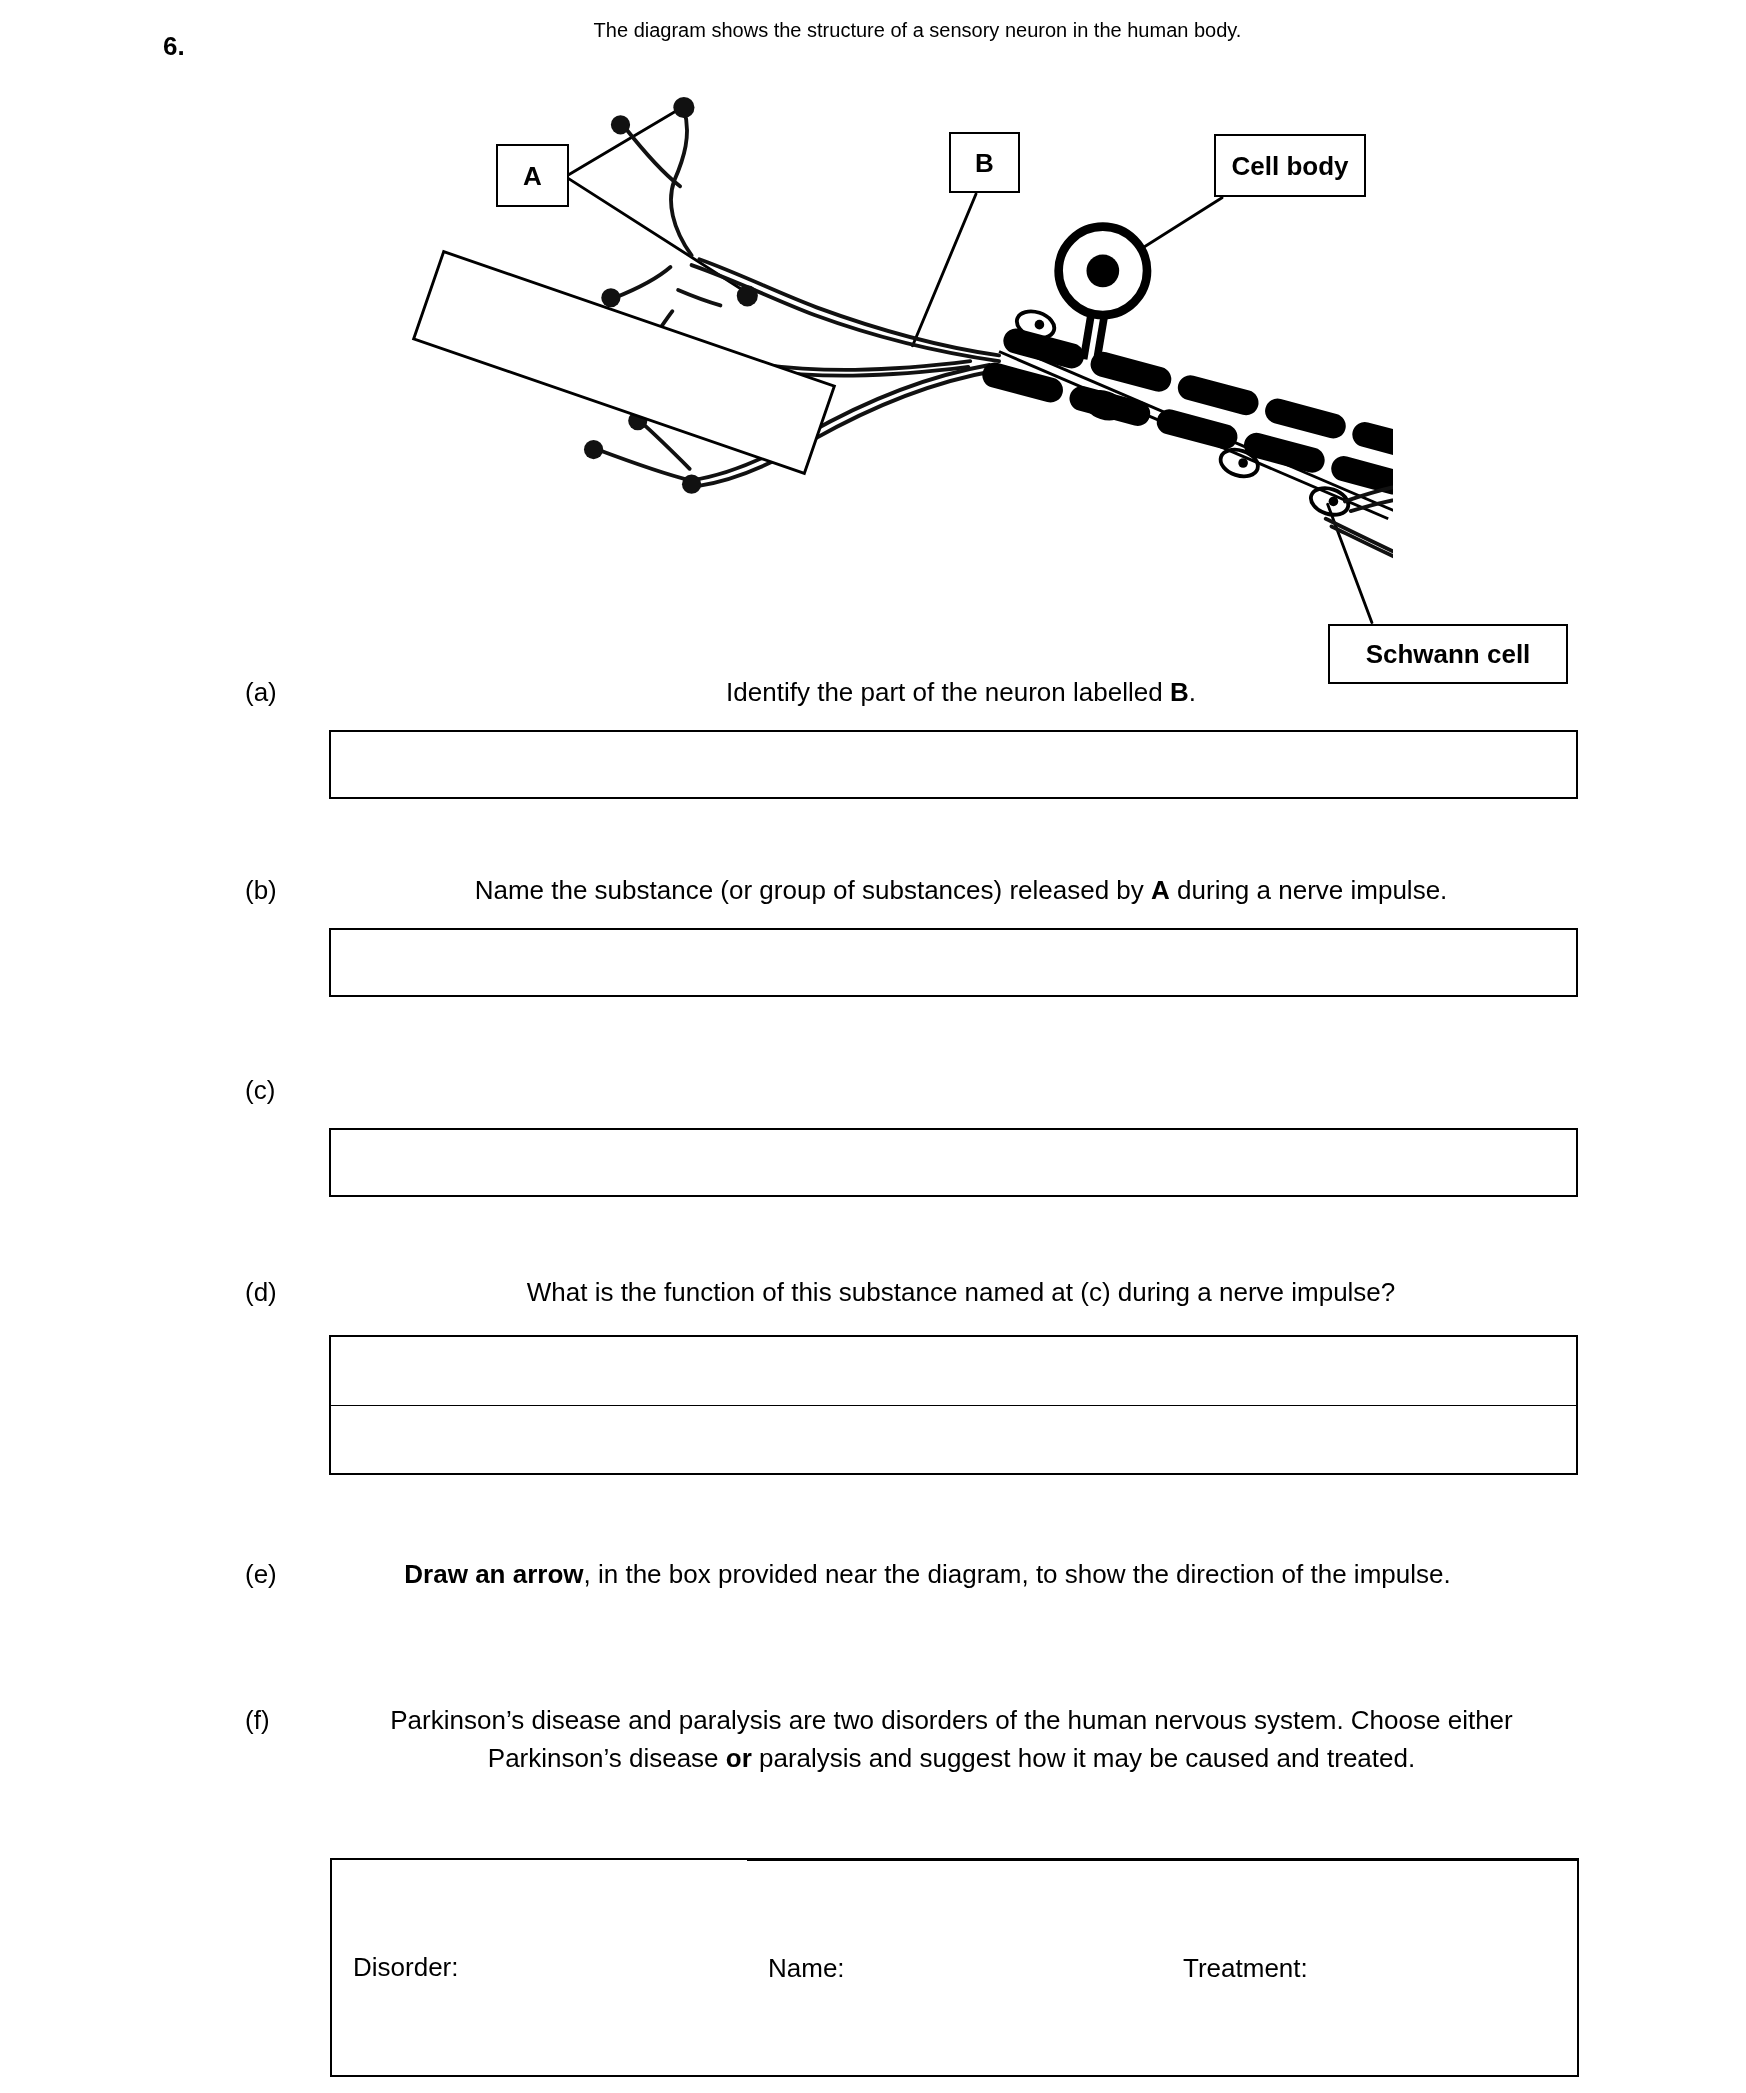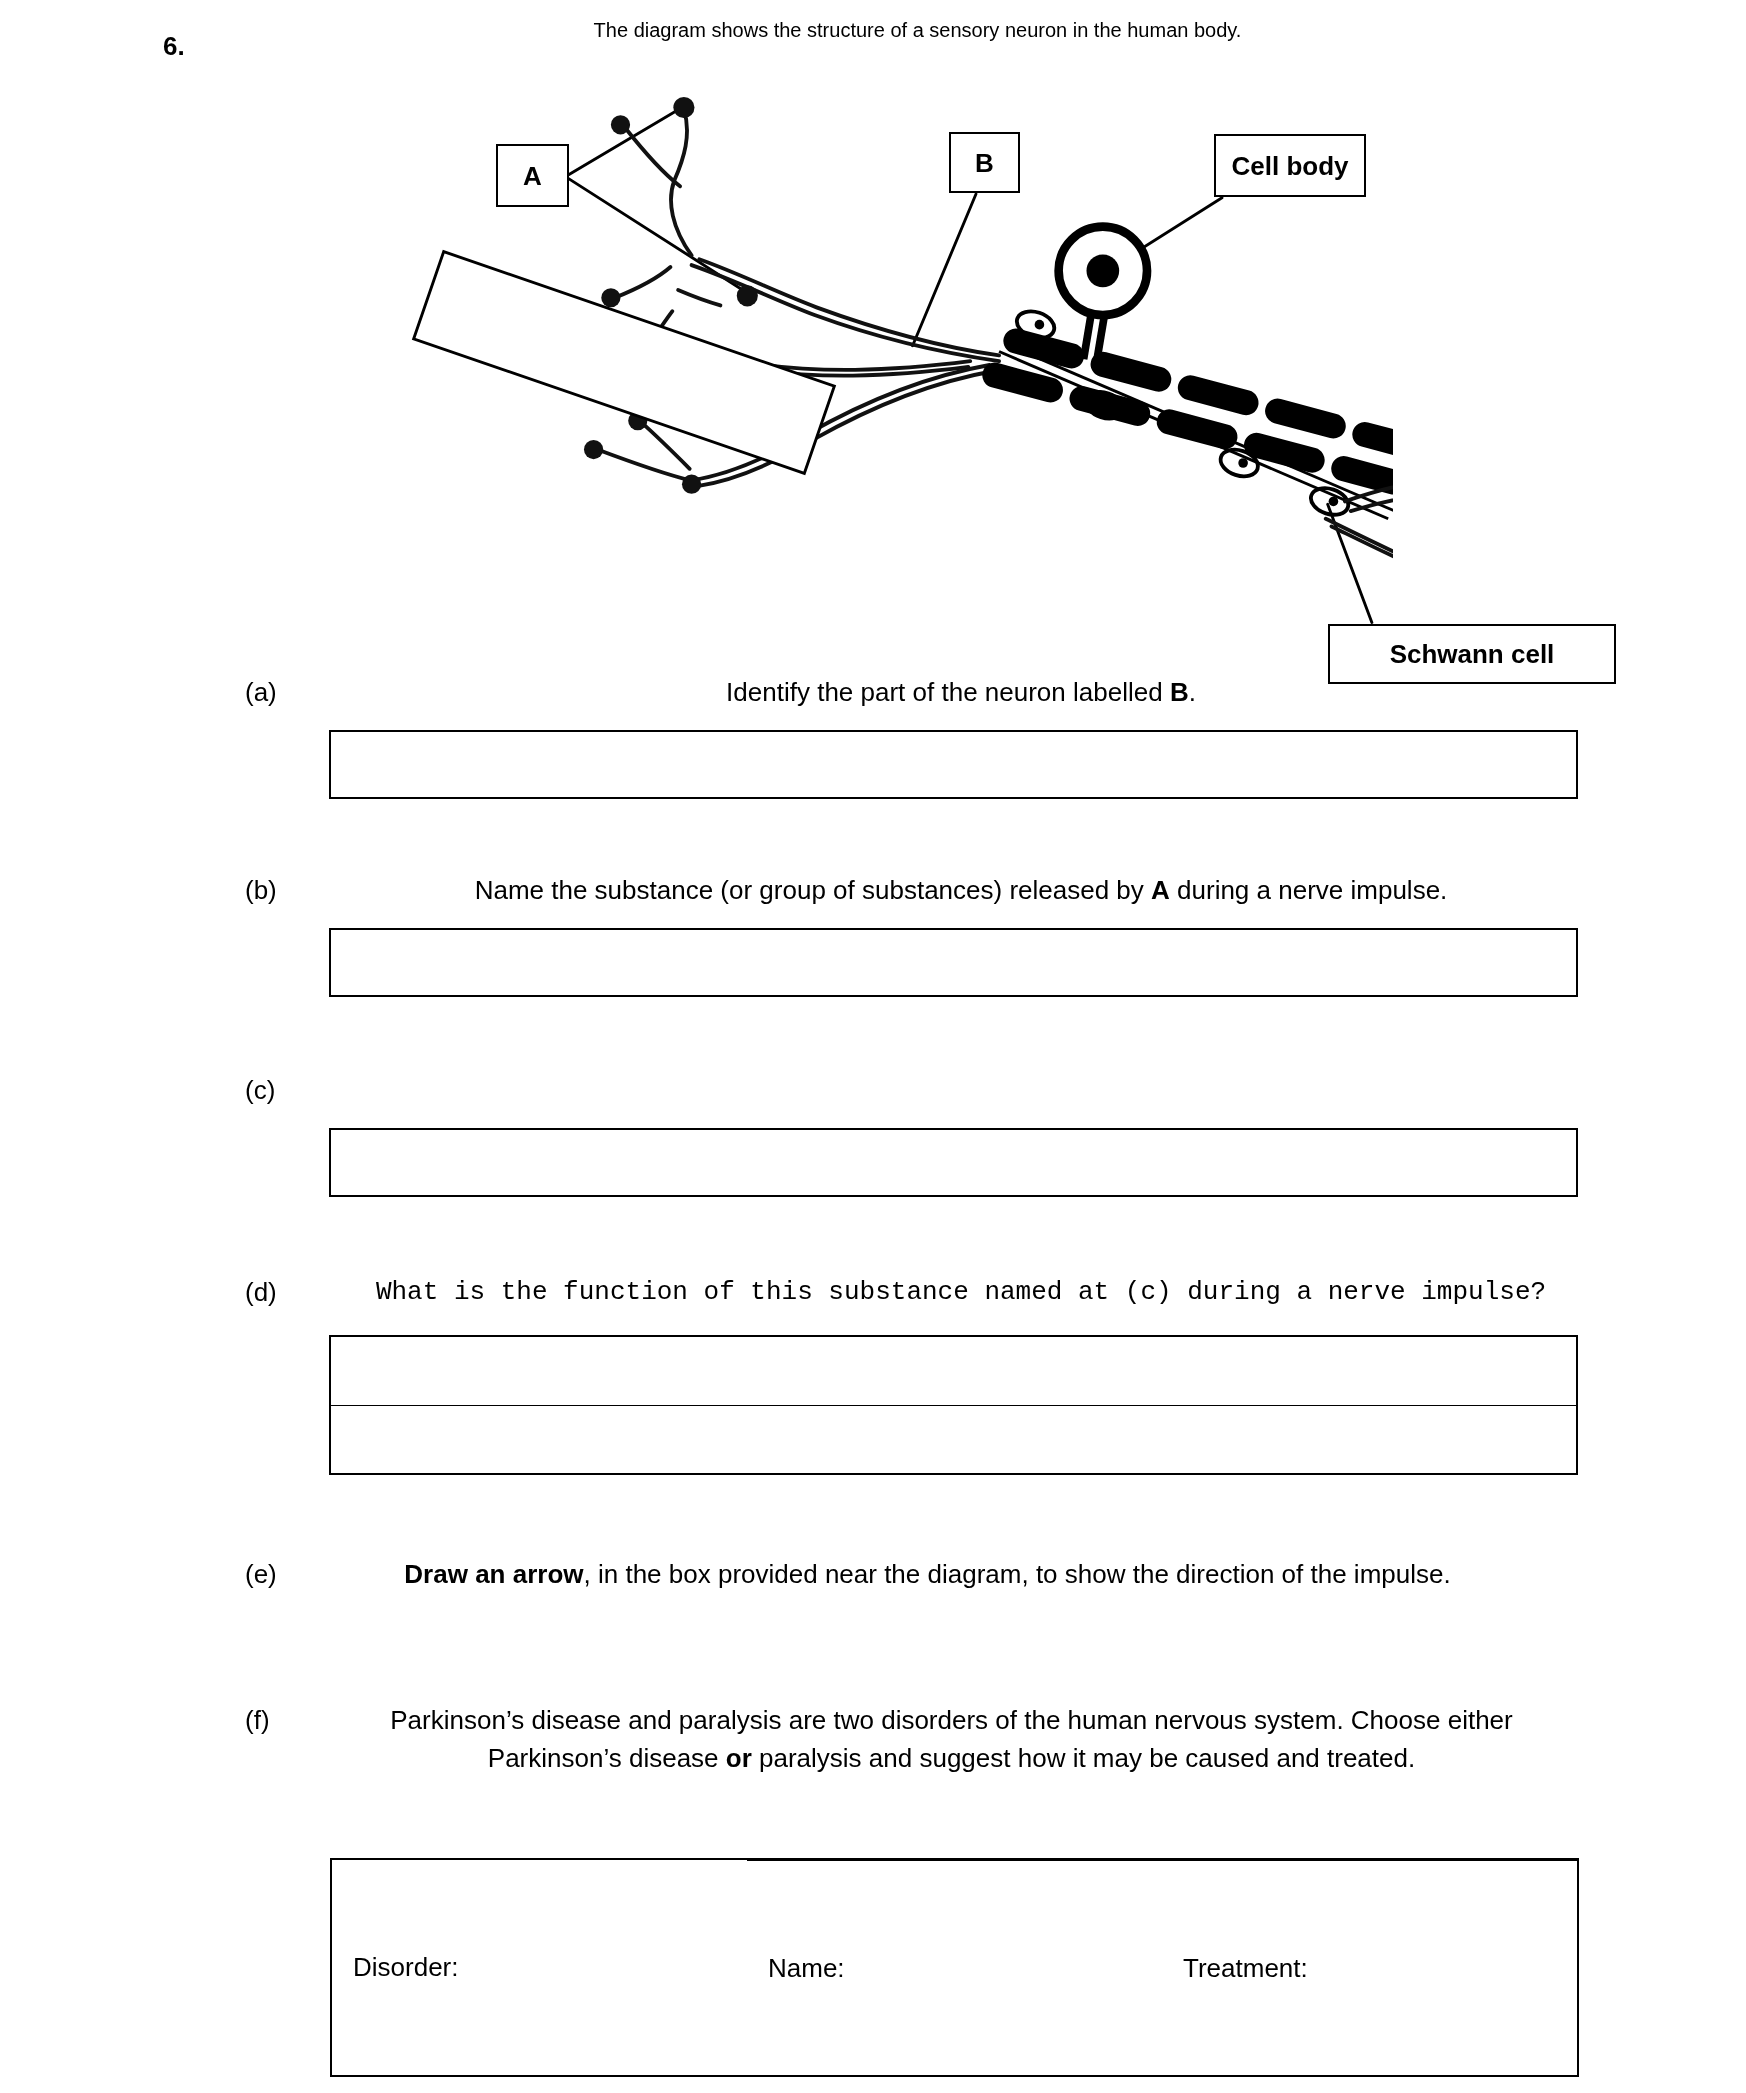--- a/index.html
+++ b/index.html
@@ -61,21 +61,21 @@
     font-size: 26px;
     font-weight: bold;
     display: flex;
     align-items: center;
     justify-content: center;
     line-height: 1;
   }
   #label-a { left: 256px; top: 77px; width: 73px; height: 63px; }
   #label-b { left: 709px; top: 65px; width: 71px; height: 61px; }
   #label-cellbody { left: 974px; top: 67px; width: 152px; height: 63px; }
-  #label-schwann { left: 1088px; top: 557px; width: 288px; height: 60px; }
+  #label-schwann { left: 1088px; top: 557px; width: 240px; height: 60px; }
   .part-letter {
     position: absolute;
     font-size: 26px;
     line-height: 1.45;
   }
   .part-text {
     position: absolute;
     font-size: 26px;
     line-height: 1.45;
     width: 1268px;
@@ -235,21 +235,21 @@
   <div class="answer-box" style="left:329px; top:730px; width:1249px; height:69px;"></div>
 
   <div class="part-letter" style="left:245px; top:872px;">(b)</div>
   <div class="part-text" style="left:327px; top:872px;"><span>Name the substance (or group of substances) released by </span><b>A</b><span> during a nerve impulse.</span></div>
   <div class="answer-box" style="left:329px; top:928px; width:1249px; height:69px;"></div>
 
   <div class="part-letter" style="left:245px; top:1072px;">(c)</div>
   <div class="answer-box" style="left:329px; top:1128px; width:1249px; height:69px;"></div>
 
   <div class="part-letter" style="left:245px; top:1274px;">(d)</div>
-  <div class="part-text" style="left:327px; top:1274px;font-family:Liberation Mono, monospace;"><span>What is the function of this substance named at (c) during a nerve impulse?</span></div>
+  <div class="part-text" style="left:327px; top:1274px;"><span>What is the function of this substance named at (c) during a nerve impulse?</span></div>
   <div class="answer-box two-row" style="left:329px; top:1335px; width:1249px; height:140px;">
     <div class="row"></div>
     <div class="row"></div>
   </div>
 
   <div class="part-letter" style="left:245px; top:1556px;">(e)</div>
   <div class="part-text" style="left:327px; top:1556px; width:1201px;"><b>Draw an arrow</b><span>, in the box provided near the diagram, to show the direction of the impulse.</span></div>
 
   <div class="part-letter" style="left:245px; top:1702px;">(f)</div>
   <div class="part-text" style="left:327px; top:1702px; width:1249px;"><span>Parkinson’s disease and paralysis are two disorders of the human nervous system. Choose either Parkinson’s disease </span><b>or</b><span> paralysis and suggest how it may be caused and treated.</span></div>

